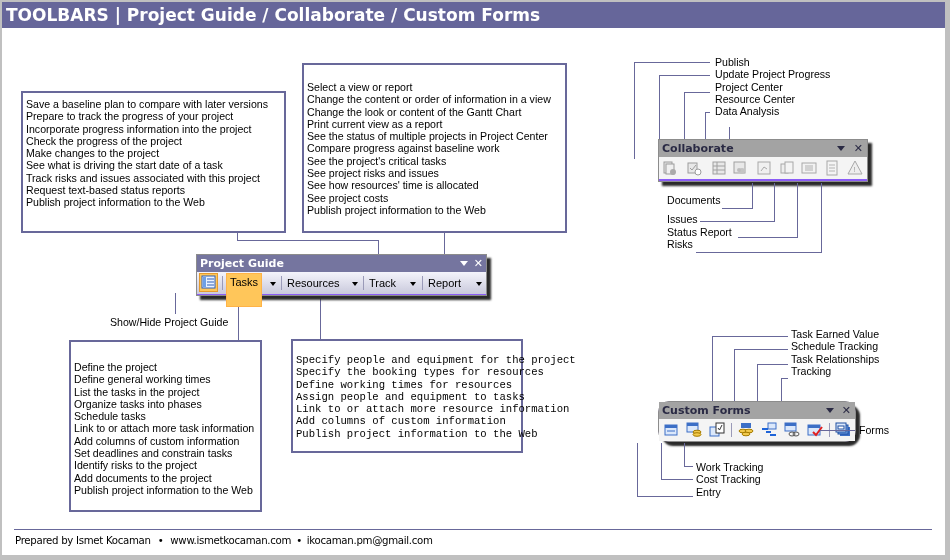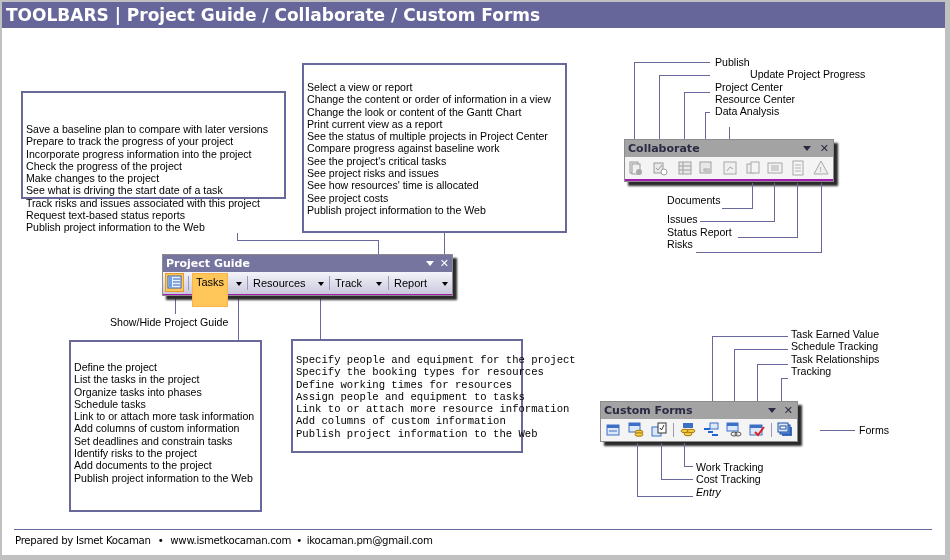--- a/index.html
+++ b/index.html
@@ -3,41 +3,41 @@
 <meta charset="utf-8">
 <style>
   html,body{margin:0;padding:0;}
   body{width:950px;height:560px;background:#c0c0c0;position:relative;overflow:hidden;font-family:"Liberation Sans",sans-serif;}
   .page{position:absolute;left:2px;top:2px;width:943px;height:553px;background:#fff;}
   .titlebar{position:absolute;left:2px;top:2px;width:943px;height:26px;background:#66669a;color:#fff;font-family:"DejaVu Sans",sans-serif;font-weight:bold;font-size:17px;line-height:26px;box-sizing:border-box;padding-left:4px;letter-spacing:0px;}
   .box{position:absolute;border:2px solid #68689a;background:#fff;box-sizing:border-box;font-size:10.6px;line-height:12.3px;color:#000;padding-left:3px;white-space:nowrap;}
   .box ul{list-style:none;margin:0;padding:0;}
   .ln{position:absolute;background:#68689a;}
   .lbl{position:absolute;font-size:10.6px;line-height:12.3px;color:#000;white-space:nowrap;}
-  .tb{position:absolute;background:#a21caf;border:1px solid #8c8c8c;box-shadow:4px 4px 2px #2a2a2a;box-sizing:border-box;}
+  .tb{position:absolute;background:#8b5cf6;border:1px solid #8c8c8c;box-shadow:4px 4px 2px #2a2a2a;box-sizing:border-box;margin-left:34px;}
   .tb-title{height:17px;font-family:"DejaVu Sans",sans-serif;font-weight:bold;font-size:11px;line-height:17px;padding-left:3px;position:relative;}
   .tb-ctl{position:absolute;top:0;font-size:11px;line-height:17px;}
   .pg .tb-title{background:#75759f;color:#fff;}
   .gray .tb-title{background:#a3a3a3;color:#2a2a44;}
   .tb-row{position:relative;height:22px;}
   .pg-btn{position:absolute;top:2px;height:19px;font-size:11px;line-height:19px;color:#000;}
   .pg-row{background:linear-gradient(#f4f4fb,#c9c9dc);}
   .sep{position:absolute;top:4px;width:1px;height:14px;background:#9a9ab8;}
   .dd{position:absolute;top:10px;width:0;height:0;border-left:3px solid transparent;border-right:3px solid transparent;border-top:4px solid #000;}
   .ico{position:absolute;top:3px;width:16px;height:16px;}
   .footer-rule{position:absolute;left:14px;top:529px;width:918px;height:1px;background:#68689a;}
   .footer{position:absolute;left:15px;top:535px;font-family:"DejaVu Sans",sans-serif;font-size:10.2px;color:#000;white-space:nowrap;letter-spacing:-0.3px;}
 </style>
 </head>
 <body>
 
 <div class="page"></div>
 <div class="titlebar">TOOLBARS | Project Guide / Collaborate / Custom Forms</div>
 
-<div class="box" style="left:21px;top:91px;width:265px;height:108px;padding-top:30px;">
+<div class="box" style="left:21px;top:91px;width:265px;height:142px;padding-top:5px;">
   <ul>
     <li>Save a baseline plan to compare with later versions</li>
     <li>Prepare to track the progress of your project</li>
     <li>Incorporate progress information into the project</li>
     <li>Check the progress of the project</li>
     <li>Make changes to the project</li>
     <li>See what is driving the start date of a task</li>
     <li>Track risks and issues associated with this project</li>
     <li>Request text-based status reports</li>
     <li>Publish project information to the Web</li>
@@ -56,20 +56,21 @@
     <li>See project risks and issues</li>
     <li>See how resources' time is allocated</li>
     <li>See project costs</li>
     <li>Publish project information to the Web</li>
   </ul>
 </div>
 
 <div class="box" style="left:69px;top:340px;width:193px;height:172px;padding-top:19px;">
   <ul>
     <li>Define the project</li>
+    <li>Define general working times</li>
     <li>List the tasks in the project</li>
     <li>Organize tasks into phases</li>
     <li>Schedule tasks</li>
     <li>Link to or attach more task information</li>
     <li>Add columns of custom information</li>
     <li>Set deadlines and constrain tasks</li>
     <li>Identify risks to the project</li>
     <li>Add documents to the project</li>
     <li>Publish project information to the Web</li>
   </ul>
@@ -140,21 +141,21 @@
 <div class="ln" style="left:634px;top:62px;width:76px;height:1px;"></div>
 <div class="ln" style="left:659px;top:75px;width:1px;height:84px;"></div>
 <div class="ln" style="left:659px;top:75px;width:51px;height:1px;"></div>
 <div class="ln" style="left:684px;top:92px;width:1px;height:67px;"></div>
 <div class="ln" style="left:684px;top:92px;width:26px;height:1px;"></div>
 <div class="ln" style="left:705px;top:112px;width:1px;height:47px;"></div>
 <div class="ln" style="left:705px;top:112px;width:5px;height:1px;"></div>
 <div class="ln" style="left:729px;top:127px;width:1px;height:32px;"></div>
 
 <div class="lbl" style="left:715px;top:56px;">Publish</div>
-<div class="lbl" style="left:715px;top:68px;margin-left:35px;">Update Project Progress</div>
+<div class="lbl" style="left:715px;top:68px;">Update Project Progress</div>
 <div class="lbl" style="left:715px;top:81px;">Project Center</div>
 <div class="lbl" style="left:715px;top:93px;">Resource Center</div>
 <div class="lbl" style="left:715px;top:105px;">Data Analysis</div>
 
 <div class="tb gray" style="left:624px;top:139px;width:210px;height:43px;">
   <div class="tb-title">
     <span>Collaborate</span>
     <span class="tb-ctl" style="right:22px;top:6px;width:0;height:0;border-left:4px solid transparent;border-right:4px solid transparent;border-top:5px solid #2a2a44;"></span>
     <span class="tb-ctl" style="right:4px;color:#2a2a44;">✕</span>
   </div>
@@ -228,21 +229,21 @@
 <div class="ln" style="left:757px;top:364px;width:1px;height:58px;"></div>
 <div class="ln" style="left:757px;top:364px;width:31px;height:1px;"></div>
 <div class="ln" style="left:781px;top:378px;width:1px;height:44px;"></div>
 <div class="ln" style="left:781px;top:378px;width:7px;height:1px;"></div>
 
 <div class="lbl" style="left:791px;top:328px;">Task Earned Value</div>
 <div class="lbl" style="left:791px;top:340px;">Schedule Tracking</div>
 <div class="lbl" style="left:791px;top:353px;">Task Relationships</div>
 <div class="lbl" style="left:791px;top:365px;">Tracking</div>
 
-<div class="tb gray" style="left:600px;top:401px;width:198px;height:41px;">
+<div class="tb gray" style="left:624px;top:401px;width:198px;height:41px;border-radius:11px;">
   <div class="tb-title">
     <span>Custom Forms</span>
     <span class="tb-ctl" style="right:21px;top:6px;width:0;height:0;border-left:4px solid transparent;border-right:4px solid transparent;border-top:5px solid #2a2a44;"></span>
     <span class="tb-ctl" style="right:4px;color:#2a2a44;">✕</span>
   </div>
   <div class="tb-row" style="background:#f4f4f4;">
     <svg class="ico" style="left:4px;" viewBox="0 0 16 16">
         <rect x="2" y="3" width="12" height="10" fill="#dbe8fb" stroke="#3c6fc6"></rect>
         <rect x="2" y="3" width="12" height="3" fill="#3c6fc6"></rect>
         <line x1="4" y1="9" x2="12" y2="9" stroke="#3c6fc6"></line>
@@ -297,21 +298,21 @@
 
 <div class="ln" style="left:684px;top:443px;width:1px;height:24px;"></div>
 <div class="ln" style="left:684px;top:466px;width:9px;height:1px;"></div>
 <div class="ln" style="left:661px;top:443px;width:1px;height:37px;"></div>
 <div class="ln" style="left:661px;top:479px;width:32px;height:1px;"></div>
 <div class="ln" style="left:637px;top:443px;width:1px;height:54px;"></div>
 <div class="ln" style="left:637px;top:496px;width:56px;height:1px;"></div>
 
 <div class="lbl" style="left:696px;top:461px;">Work Tracking</div>
 <div class="lbl" style="left:696px;top:473px;">Cost Tracking</div>
-<div class="lbl" style="left:696px;top:486px;font-style:italic;">Entry</div>
+<div class="lbl" style="left:696px;top:486px;">Entry</div>
 
 <div class="footer-rule"></div>
 <div class="footer">
   <span>Prepared by Ismet Kocaman</span>
   <span style="margin:0 4px;">•</span>
   <span>www.ismetkocaman.com</span>
   <span style="margin:0 2px;">•</span>
   <span>ikocaman.pm@gmail.com</span>
 </div>
 

